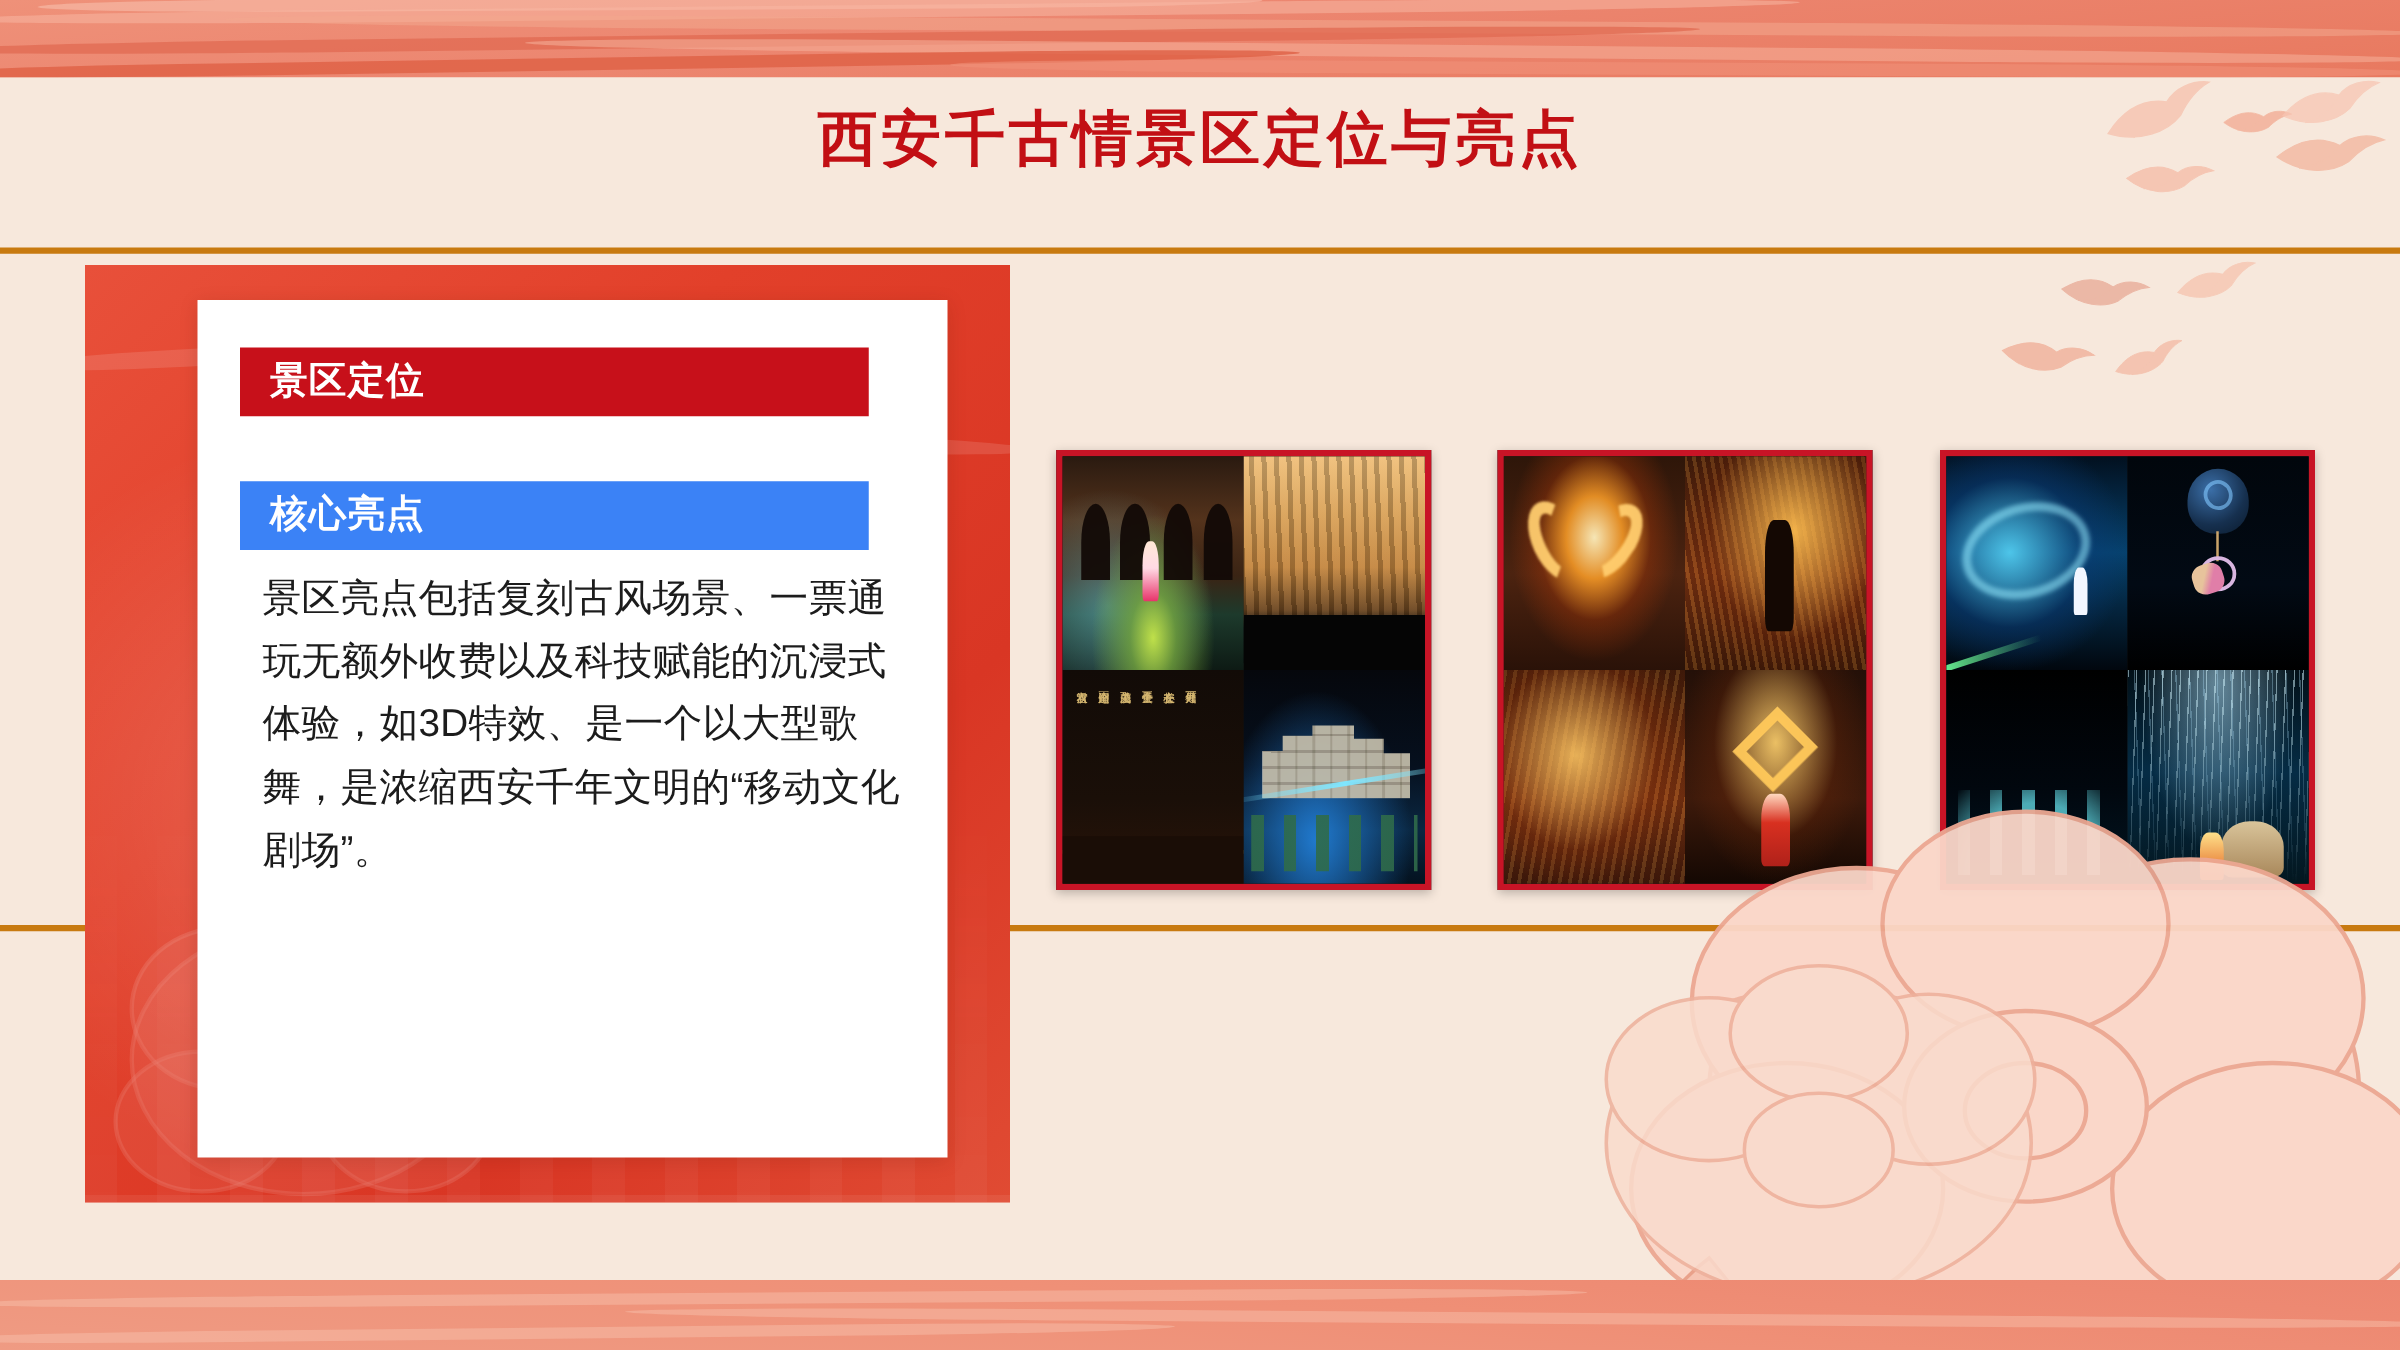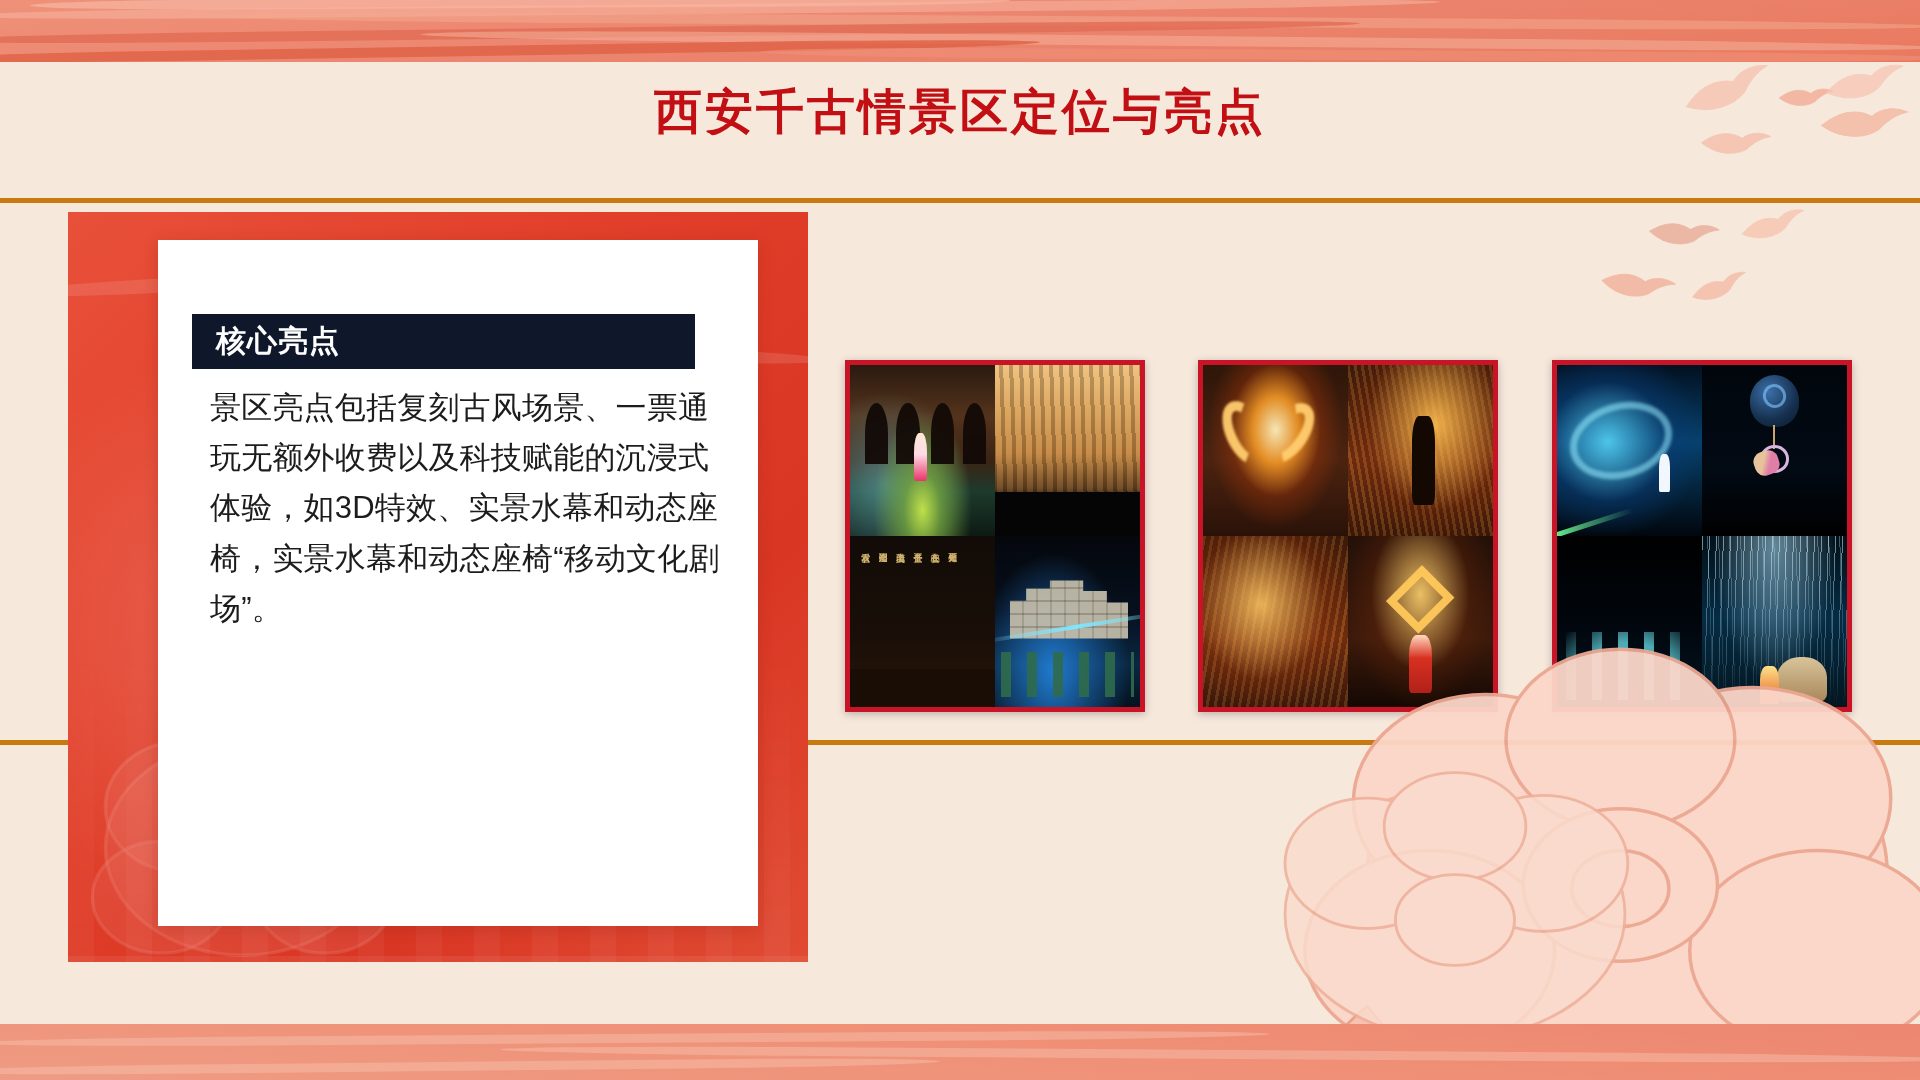--- a/index.html
+++ b/index.html
@@ -74,21 +74,21 @@
     position:absolute; left:158px; top:240px; width:600px; height:686px;
     background:#ffffff; box-shadow:0 3px 14px rgba(120,30,15,.22);
     padding:38px 34px 10px 34px;
   }
   .sec-head {
     background:#c7101a; color:#ffffff;
     font-size:30px; font-weight:bold; line-height:1;
     padding:12px 0 13px 24px; letter-spacing:1px;
     width:503px;
   }
-  .sec-head.second { background:#0f172a; margin-top:36px; }
+  .sec-head.second { background:#3b82f6; margin-top:52px; }
   .sec-body {
     color:#1c1c1c; font-size:31px; line-height:1.52;
     padding:12px 4px 0 10px; letter-spacing:.2px;
   }
   .sec-body.b2 { font-size:31px; line-height:1.62; padding-left:18px; padding-top:14px; }
 
   
   .title {
     position:absolute; left:0; top:88px; width:1920px; text-align:center;
     color:#c20f14; font-size:48px; font-weight:bold; letter-spacing:3px;
@@ -254,23 +254,24 @@
         <ellipse cx="100" cy="70" rx="28" ry="24"></ellipse>
         <ellipse cx="62" cy="128" rx="32" ry="26"></ellipse>
         <ellipse cx="138" cy="128" rx="32" ry="26"></ellipse>
         <ellipse cx="100" cy="108" rx="20" ry="17"></ellipse>
       </g>
     </svg>
   </div>
 
   <div class="card">
 
+    <div class="sec-head">景区定位</div>
 
     <div class="sec-head second">核心亮点</div>
-    <div class="sec-body b2">景区亮点包括复刻古风场景、一票通玩无额外收费以及科技赋能的沉浸式体验，如3D特效、实景水幕和动态座椅，实景水幕和动态座椅“移动文化剧场”。</div>
+    <div class="sec-body b2">景区亮点包括复刻古风场景、一票通玩无额外收费以及科技赋能的沉浸式体验，如3D特效、是一个以大型歌舞，是浓缩西安千年文明的“移动文化剧场”。</div>
 
   </div>
 
   <div class="collage c1">
     <div class="cell p-stage">
       <div class="arch" style="left:10%"></div>
         <div class="arch" style="left:32%"></div>
       <div class="arch" style="left:56%"></div>
         <div class="arch" style="left:78%"></div>
       <div class="dancer"></div>

